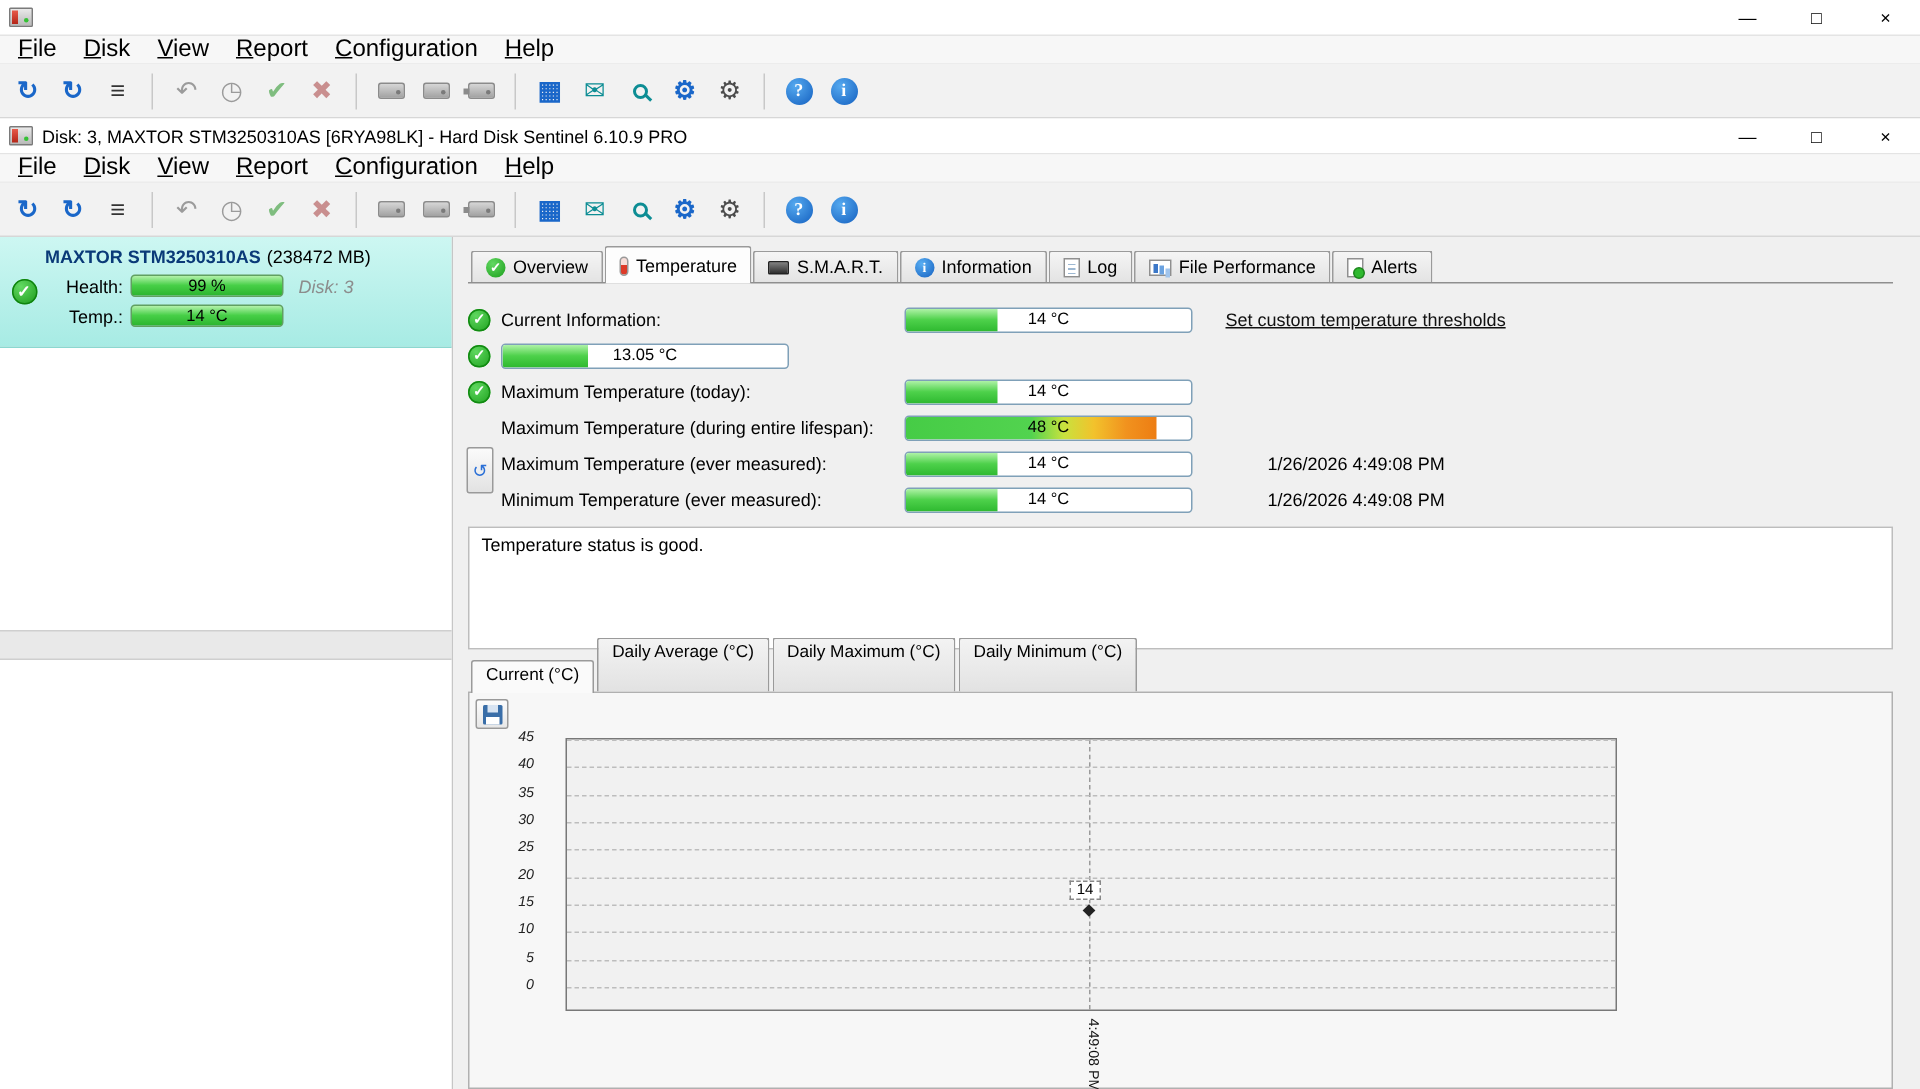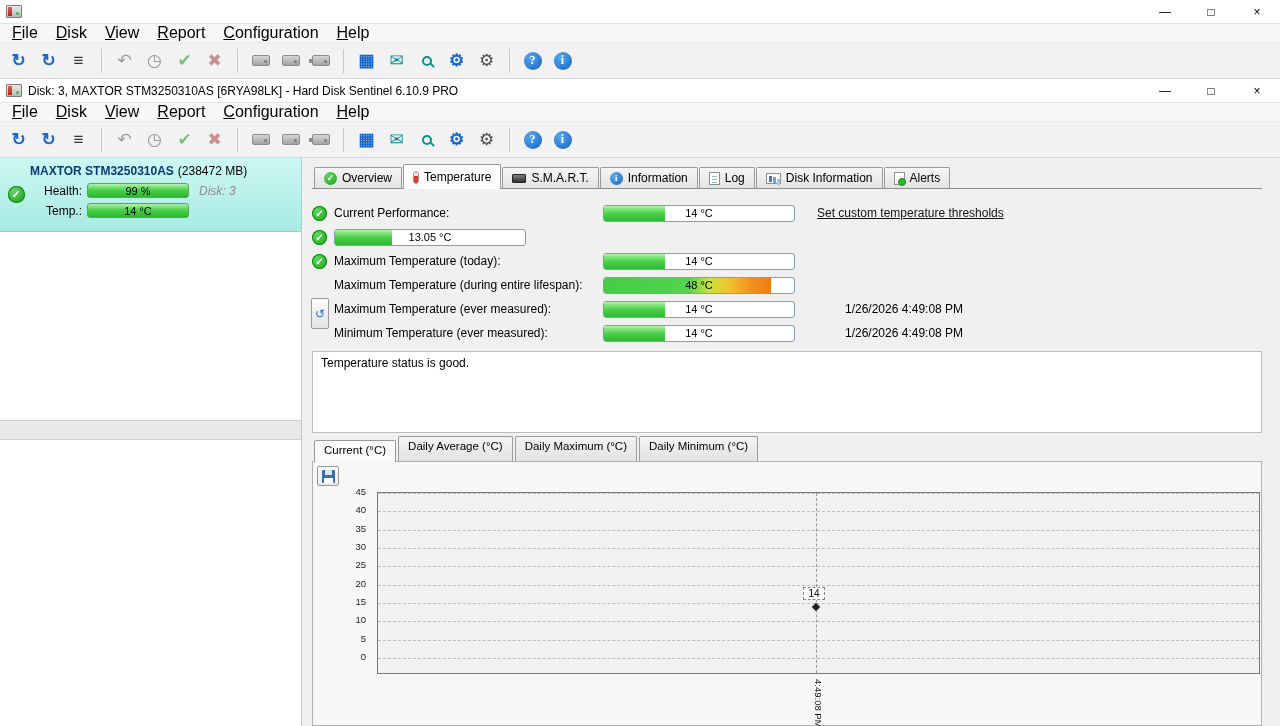--- a/index.html
+++ b/index.html
@@ -124,34 +124,34 @@
   .reset-btn { position:absolute; left:-1px; top:109px; width:18px; height:31px;
     border:1px solid #9a9a9a; border-radius:2px; background:linear-gradient(#fbfbfb,#e2e2e2);
     color:#2a6fd6; font-size:12px; padding:0; cursor:pointer; }
   
   .status-box { margin-top:6px; height:82px; background:#fff; border:1px solid #bdbdbd; padding:4px 8px; }
   .status-line1 { color:#000; margin-bottom:1px; }
   .status-line2 { color:#0018d8; }
   
   .chart-tabs { margin-top:6px; display:flex; align-items:flex-end; height:22px; padding-left:2px;
     position:relative; z-index:2; }
-  .chart-tab { height:25px; padding:3px 9px 0; font-size:11.5px; border:1px solid #9a9a9a; border-bottom:none;
+  .chart-tab { height:36px; padding:3px 9px 0; font-size:11.5px; border:1px solid #9a9a9a; border-bottom:none;
     background:linear-gradient(#f3f3f3,#e2e2e2); margin-right:2px; border-radius:2px 2px 0 0;
     cursor:pointer; white-space:nowrap; }
   .chart-tab.active { background:#fafafa; height:22px; margin-bottom:-1px; }
   .chart-panel { flex:1; position:relative; background:#f7f7f7; border:1px solid #b0b0b0; }
   .save-btn { position:absolute; left:4px; top:4px; width:22px; height:20px; border:1px solid #9a9a9a;
     border-radius:2px; background:linear-gradient(#fcfcfc,#e7e7e7); display:flex; align-items:center;
     justify-content:center; padding:0; cursor:pointer; }
   .floppy { width:13px; height:13px; background:#3a6ea8; border-radius:1px; position:relative; }
   .floppy::before { content:""; position:absolute; top:0; left:3px; width:7px; height:5px; background:#d8e4f2; }
   .floppy::after { content:""; position:absolute; bottom:0; left:2px; width:9px; height:5px; background:#fff; }
   .chart-y-axis { position:absolute; left:34px; top:30px; width:26px; height:182px; }
-  .ytick { position:absolute; right:7px; font-size:9.5px; color:#222; }
-  .chart-plot { position:absolute; left:64px; top:30px; width:883px; height:182px;
+  .ytick { position:absolute; right:17px; font-size:9.5px; color:#222;font-style:italic; }
+  .chart-plot { position:absolute; left:64px; top:30px; width:701px; height:182px;
     border:1px solid #787878; background:#f1f1f1; }
   .gridline { position:absolute; left:0; right:0; border-top:1px dashed #bdbdbd; }
   .vline { position:absolute; top:0; bottom:0; left:49.76%; border-left:1px dashed #9a9a9a; }
   .point-label { position:absolute; left:calc(49.76% - 13px); background:#fff; border:1px dashed #888;
     padding:0 4px; font-size:10px; z-index:3; }
   .point-marker { position:absolute; left:calc(49.76% - 3px); width:6px; height:6px; background:#222;
     transform:rotate(45deg); z-index:2; }
   .x-axis-label { position:absolute; top:186px; left:calc(49.76% + 8px); transform:rotate(90deg);
     transform-origin:0 0; font-size:9.5px; white-space:nowrap; color:#111; }
 </style>
@@ -312,34 +312,34 @@
       <span class="tab">
         <span class="icon-info-sm">i</span>
         <span>Information</span>
       </span>
       <span class="tab">
         <span class="icon-page"></span>
         <span>Log</span>
       </span>
       <span class="tab">
         <span class="icon-chart"></span>
-        <span>Disk Information</span>
+        <span>File Performance</span>
       </span>
       <span class="tab">
         <span class="icon-alert"></span>
         <span>Alerts</span>
       </span>
     </div>
 
     <div class="temp-rows">
       <div class="temp-row">
         <span class="row-icon">
             <span class="row-check">✓</span>
           </span>
-        <span class="temp-label">Current Performance:</span>
+        <span class="temp-label">Current Information:</span>
         <span class="temp-bar">
           <span class="temp-fill" style="width: 32%;"></span>
           <span class="temp-value">14 °C</span>
         </span>
       </div>
       <div class="temp-row">
         <span class="row-icon">
             <span class="row-check">✓</span>
           </span>
         <span class="temp-bar">

